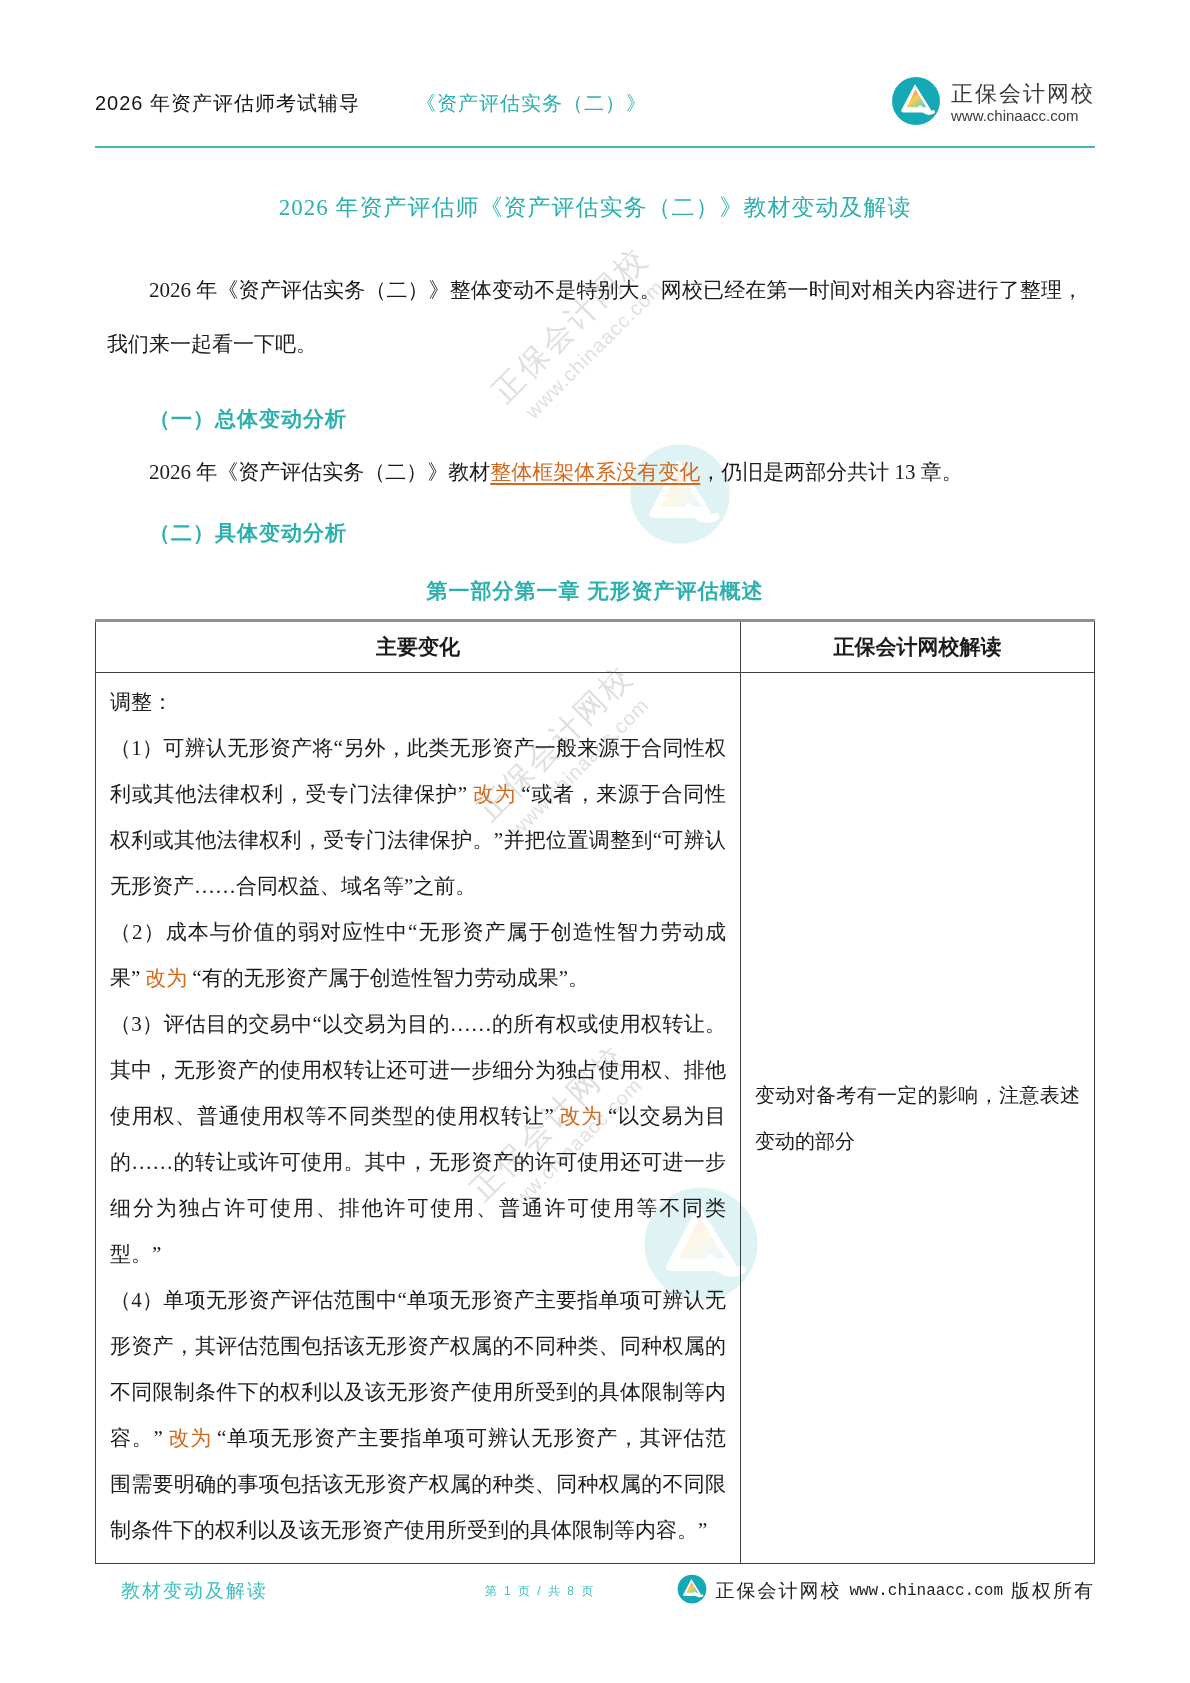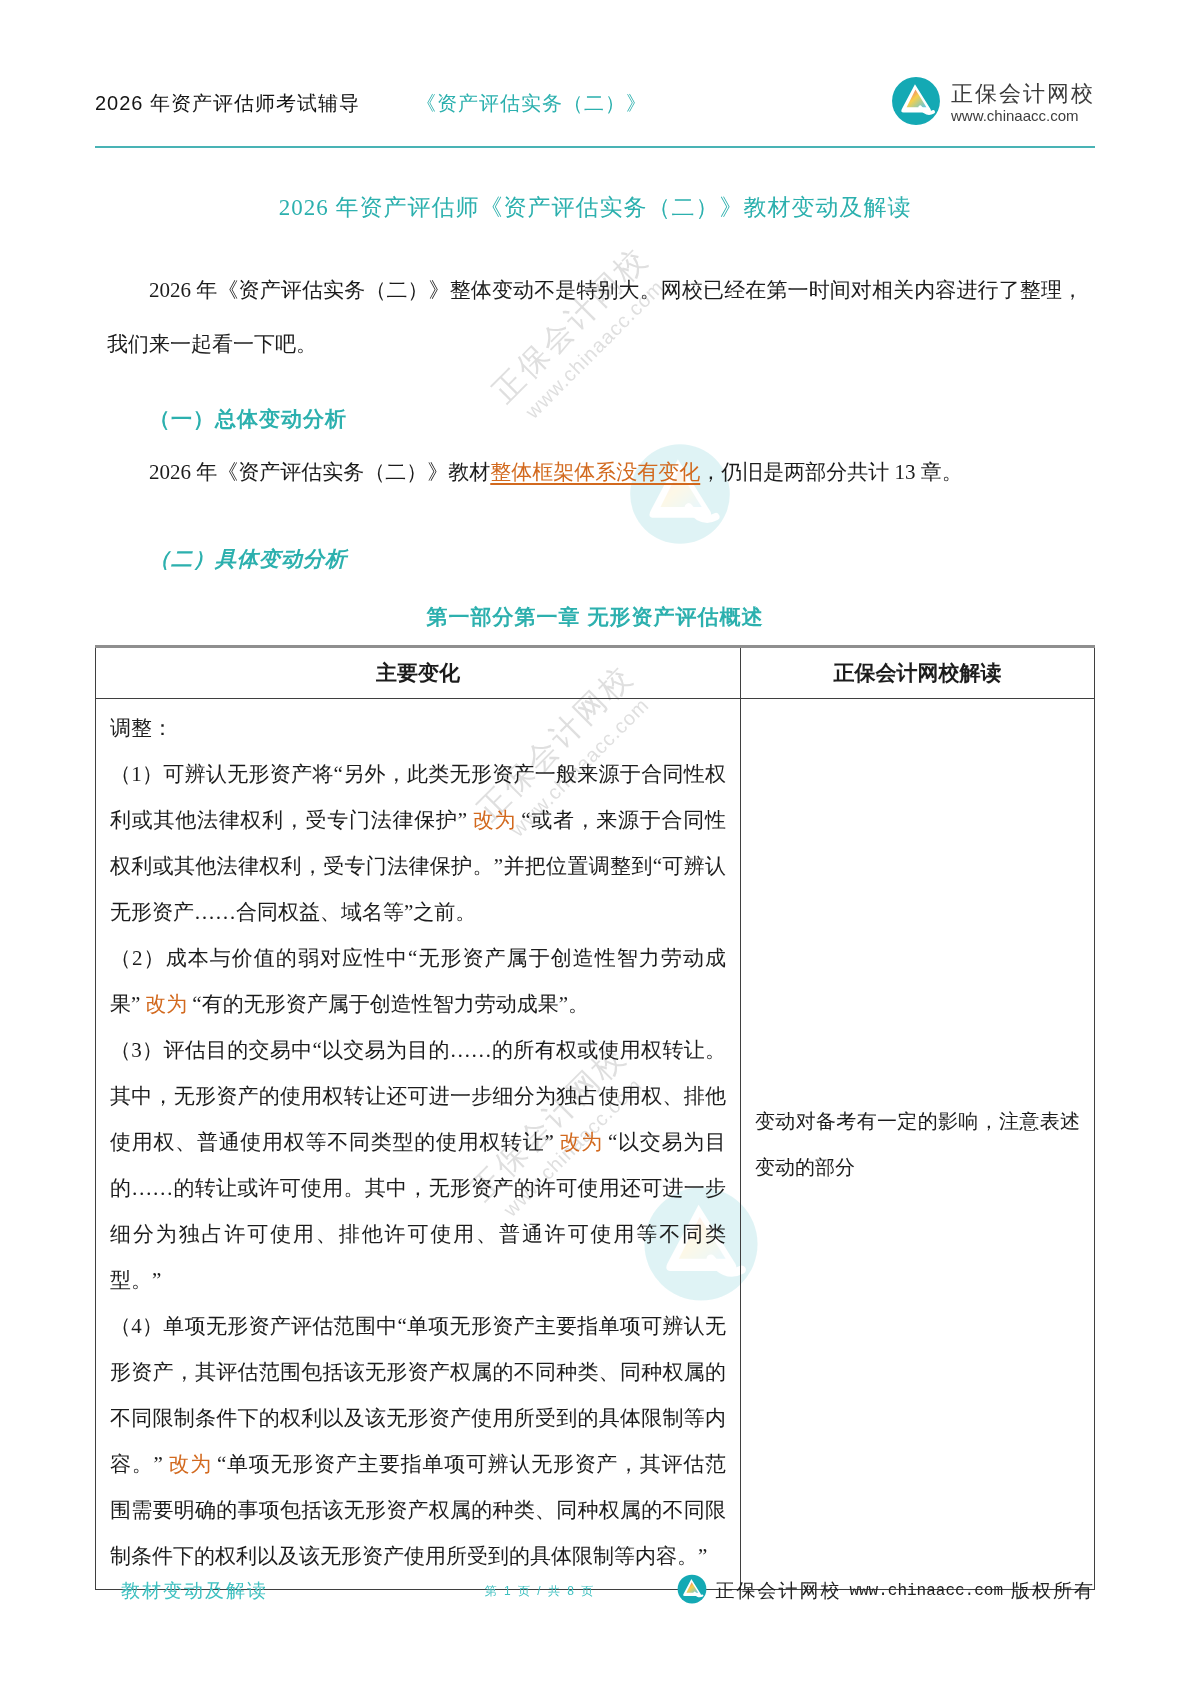--- a/index.html
+++ b/index.html
@@ -64,21 +64,21 @@
   }
   .intro { margin-top:40px; }
   .p2 { margin-top:12px; }
 
   .sec-head {
     font-family:"Liberation Sans","DejaVu Sans",sans-serif;
     font-size:21px; font-weight:600; color:#2cb0ae;
     margin-left:54px; letter-spacing:1px;
   }
   .sec-1 { margin-top:34px; }
-  .sec-2 { margin-top:46px;font-style:italic; }
+  .sec-2 { margin-top:20px; }
 
   .chapter-title {
     margin-top:30px; text-align:center;
     font-family:"Liberation Sans","DejaVu Sans",sans-serif;
     font-size:21px; font-weight:700; color:#2cb0ae; letter-spacing:1px;
   }
 
   .hl { color:#d2691e; }
   .ul { text-decoration:underline; text-underline-offset:4px; }
   .cell-p .hl { margin:0 5px; }

